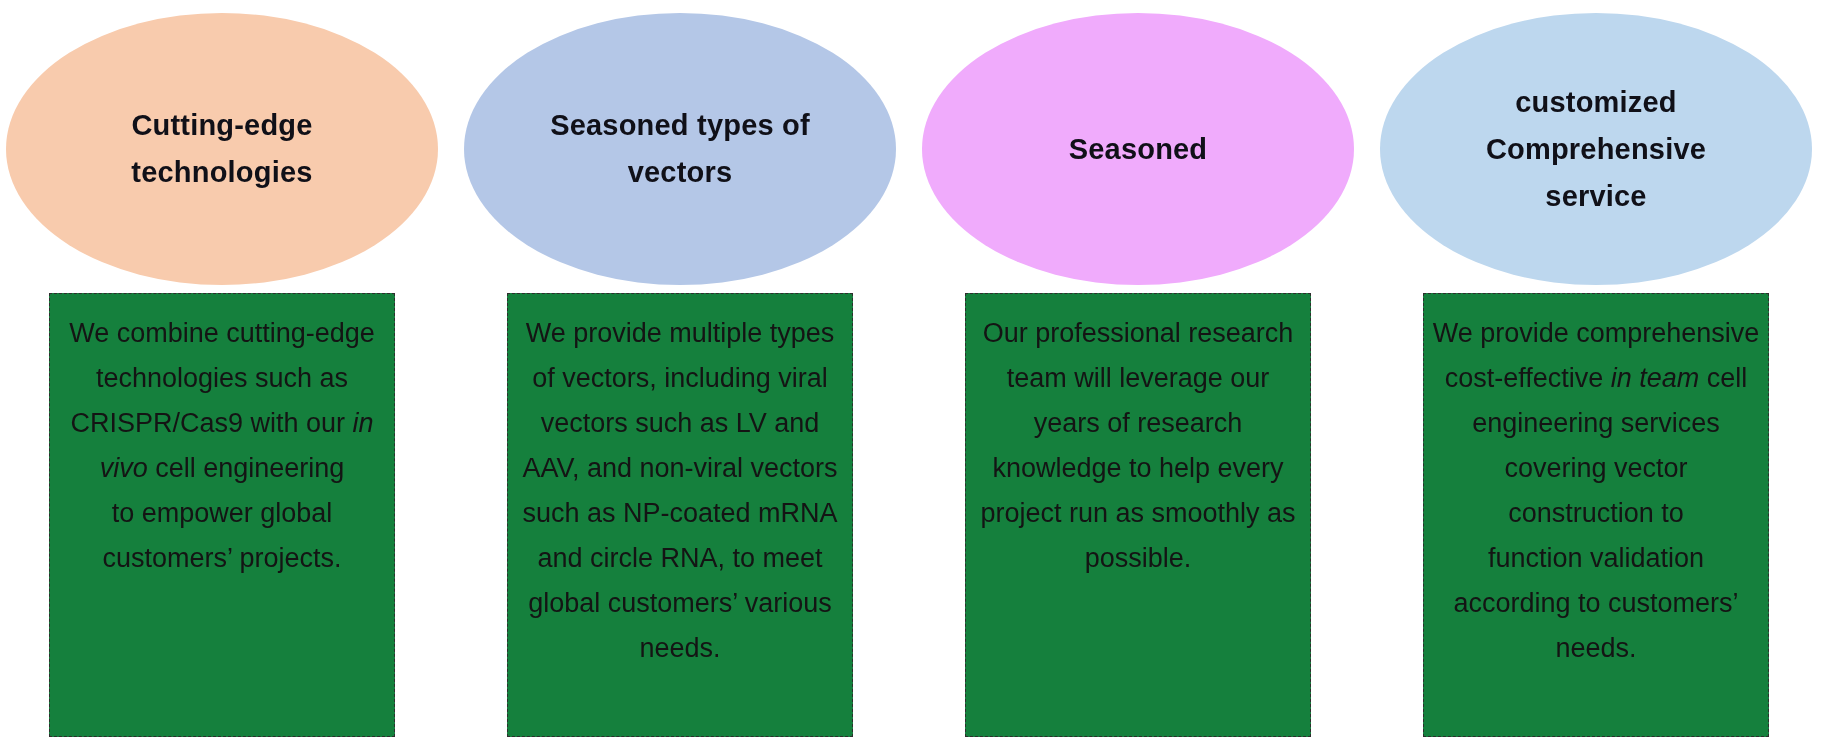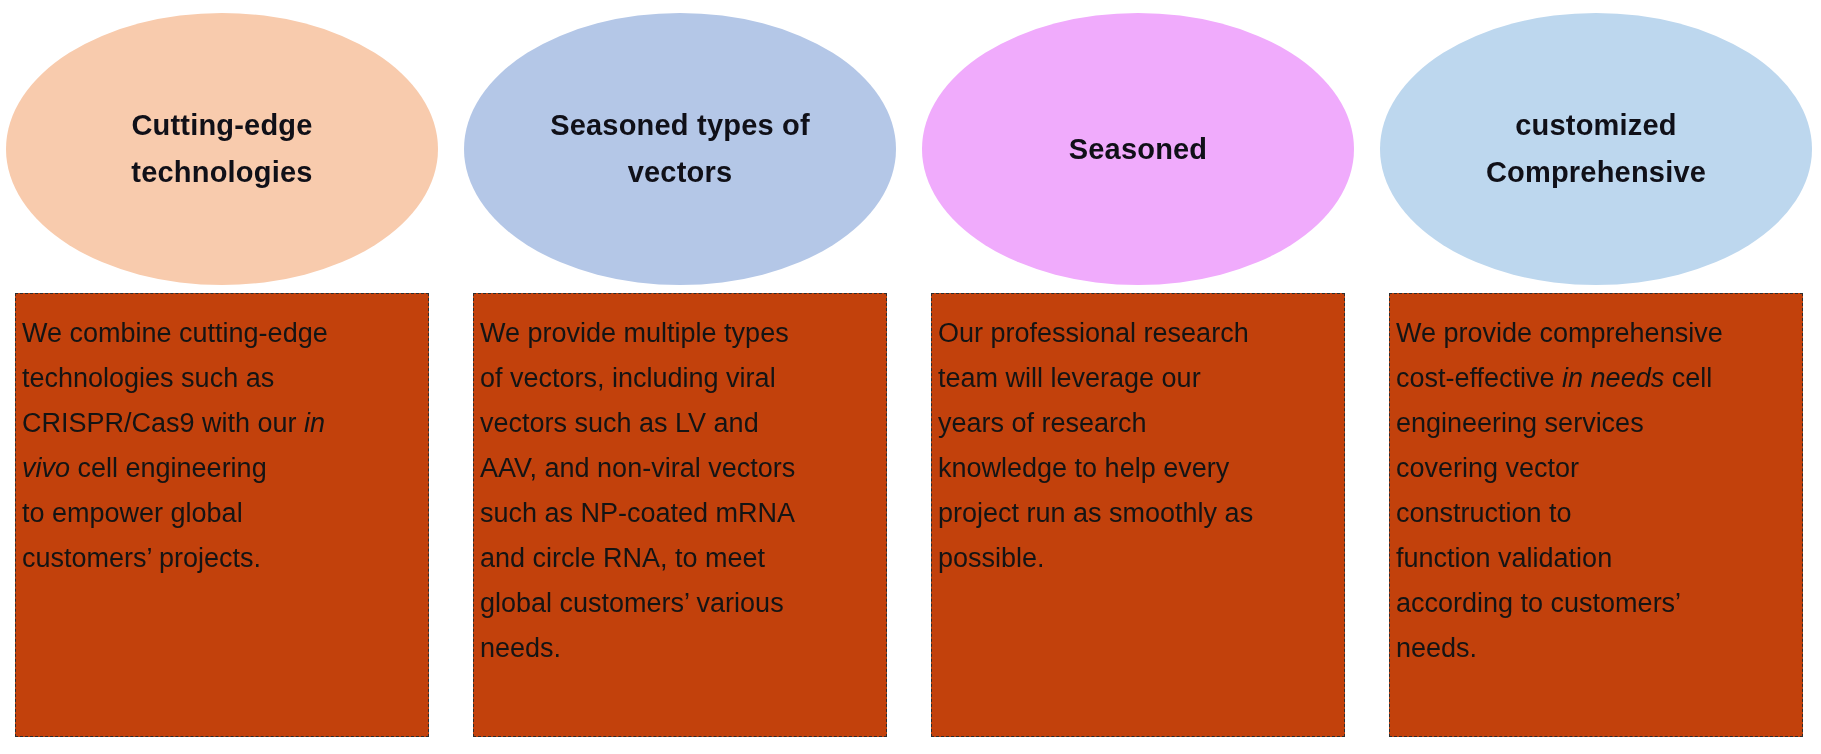--- a/index.html
+++ b/index.html
@@ -42,27 +42,28 @@
   .ellipse-title {
     font-weight: bold;
     font-size: 29px;
     line-height: 47px;
     color: #101018;
     letter-spacing: 0.2px;
   }
   .ellipse-title .tline { display: block; }
   .ellipse-title .tline:empty { display: none; }
   .desc-box {
-    width: 414px;
+    width: 346px;
     height: 444px;
     margin-top: 8px;
     box-sizing: border-box;
     border: 1.5px dashed #2e2e2e;
-    background: #c2410c;
+    background: #15803d;
     padding: 17px 6px 0 6px;
+    text-align: center;
   }
   .desc-text {
     font-size: 27px;
     line-height: 45px;
     color: #141414;
   }
 </style>
 </head>
 <body>
 
@@ -105,21 +106,22 @@
       <div class="desc-box">
         <div class="desc-text">Our professional research<br>team will leverage our<br>years of research<br>knowledge to help every<br>project run as smoothly as<br>possible.</div>
       </div>
     </div>
 
     <div class="feature-col">
       <div class="ellipse" style="background: rgb(189, 215, 238);">
         <div class="ellipse-title">
           <span class="tline">customized</span>
           <span class="tline">Comprehensive</span>
+          <span class="tline">service</span>
         </div>
       </div>
       <div class="desc-box">
-        <div class="desc-text">We provide comprehensive<br>cost-effective <i>in needs</i> cell<br>engineering services<br>covering vector<br>construction to<br>function validation<br>according to customers’<br>needs.</div>
+        <div class="desc-text">We provide comprehensive<br>cost-effective <i>in team</i> cell<br>engineering services<br>covering vector<br>construction to<br>function validation<br>according to customers’<br>needs.</div>
       </div>
     </div>
 
   </div>
 </div>
 
 </body></html>

